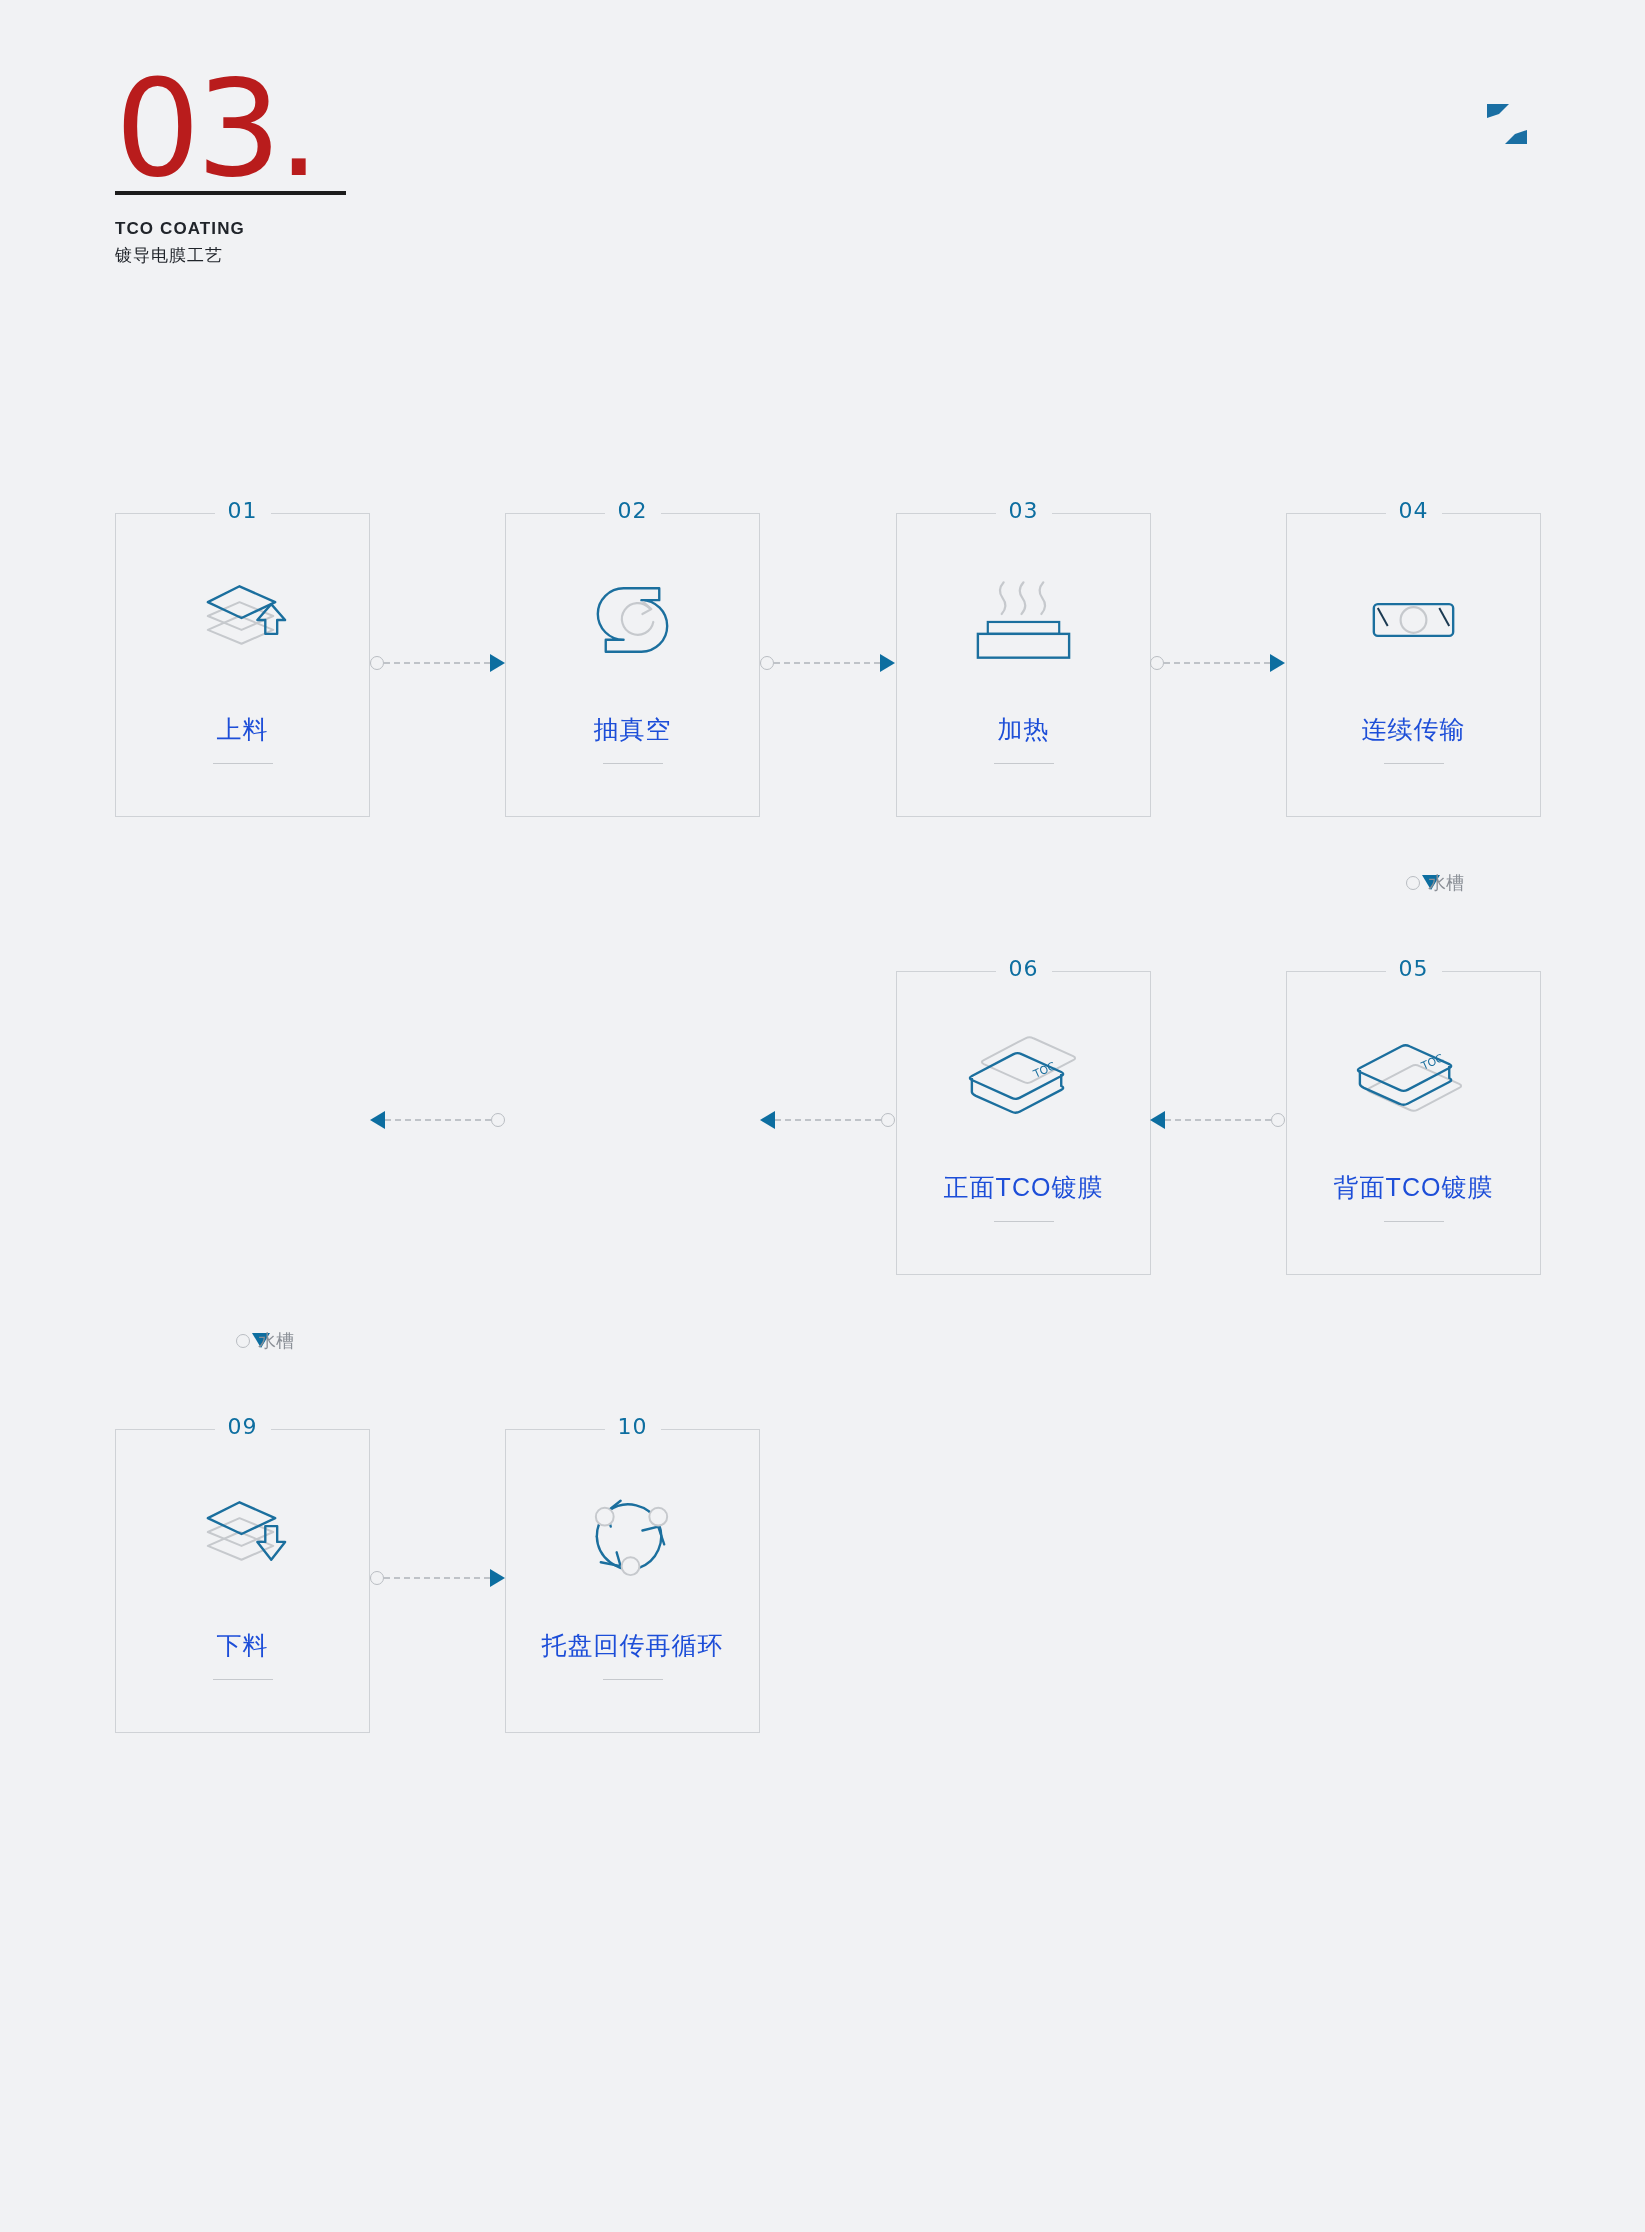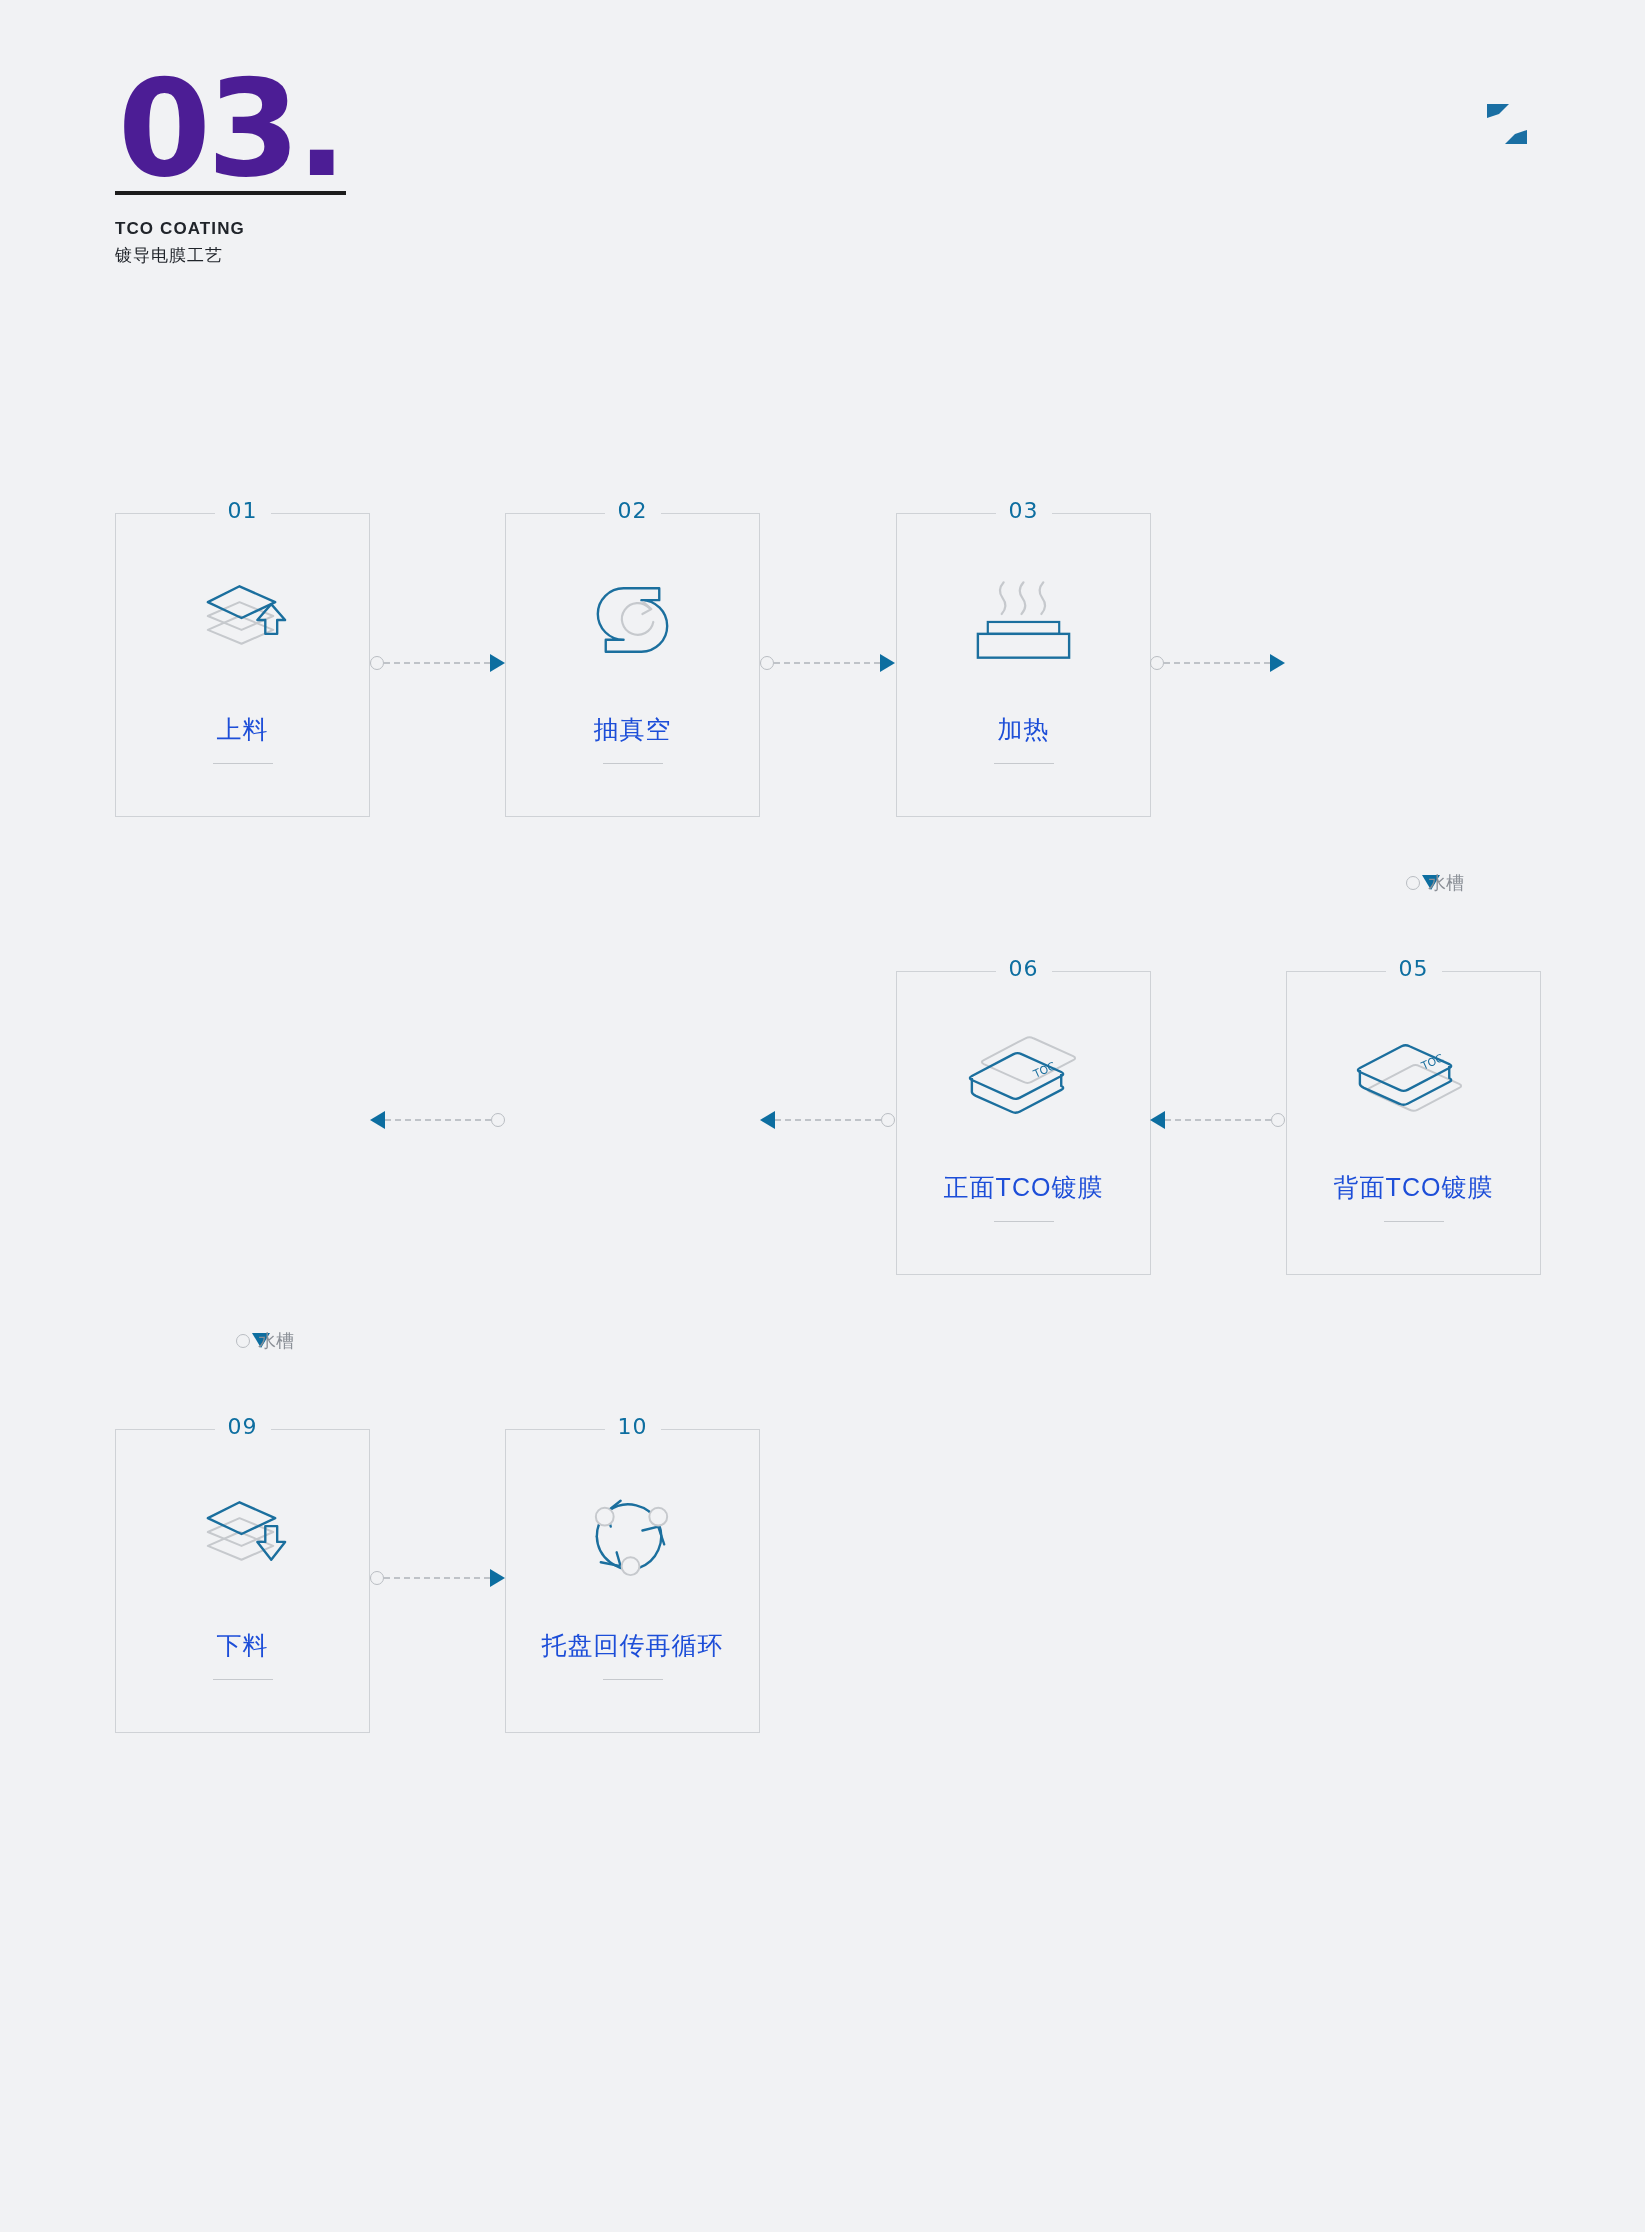--- a/index.html
+++ b/index.html
@@ -6,24 +6,23 @@
   body{
     width:1646px;height:2233px;
     background:#f1f2f4;
     font-family:"Liberation Sans","DejaVu Sans",sans-serif;
     position:relative;overflow:hidden;
   }
   
   #header{position:absolute;left:115px;top:70px;}
   #big-number{
     font-family:"DejaVu Sans",sans-serif;
-    font-size:134px;line-height:119px;font-weight:700;
-    color:#4c1d95;letter-spacing:-4px;
+    font-size:134px;line-height:119px;font-weight:400;
+    color:#b91c1c;letter-spacing:-4px;
     display:block;
-    text-align:center;
   }
   #number-rule{width:231px;height:4px;background:#1c1c1c;margin-top:2px;}
   #header-en{
     margin-top:24px;font-size:17px;font-weight:700;letter-spacing:1.1px;
     color:#20242a;
   }
   #header-cn{
     margin-top:5px;font-size:17px;letter-spacing:1px;color:#20242a;
   }
   
@@ -161,20 +160,33 @@
     <div class="card-label">加热</div>
     <div class="card-rule"></div>
   </div>
 
   <div class="conn-h" style="left:1150px;top:656px;width:135px;">
     <div class="node"></div>
     <div class="conn-dash-h"></div>
     <div class="tri-right"></div>
   </div>
 
+  <div class="card" style="left:1286px;top:513px;">
+    <div class="card-num">04</div>
+    <div class="card-icon">
+      <svg width="119" height="100" viewBox="0 0 120 100">
+        <rect x="20" y="36" width="80" height="32" rx="4" fill="none" stroke="#1b6f9e" stroke-width="2.4"></rect>
+        <circle cx="60" cy="52" r="13" fill="none" stroke="#c6c9cd" stroke-width="2.2"></circle>
+        <path d="M24 40 L34 58" stroke="#1b3a52" stroke-width="2" fill="none"></path>
+        <path d="M86 40 L96 58" stroke="#1b3a52" stroke-width="2" fill="none"></path>
+      </svg>
+    </div>
+    <div class="card-label">连续传输</div>
+    <div class="card-rule"></div>
+  </div>
 
   <div class="conn-v" style="left:1406px;top:811px;height:143px;">
     <div class="node"></div>
     <div class="conn-dash-v"></div>
     <div class="tri-down"></div>
     <div class="conn-v-label">水槽</div>
   </div>
 
 
   <div class="conn-h" style="left:370px;top:1113px;width:135px;">

